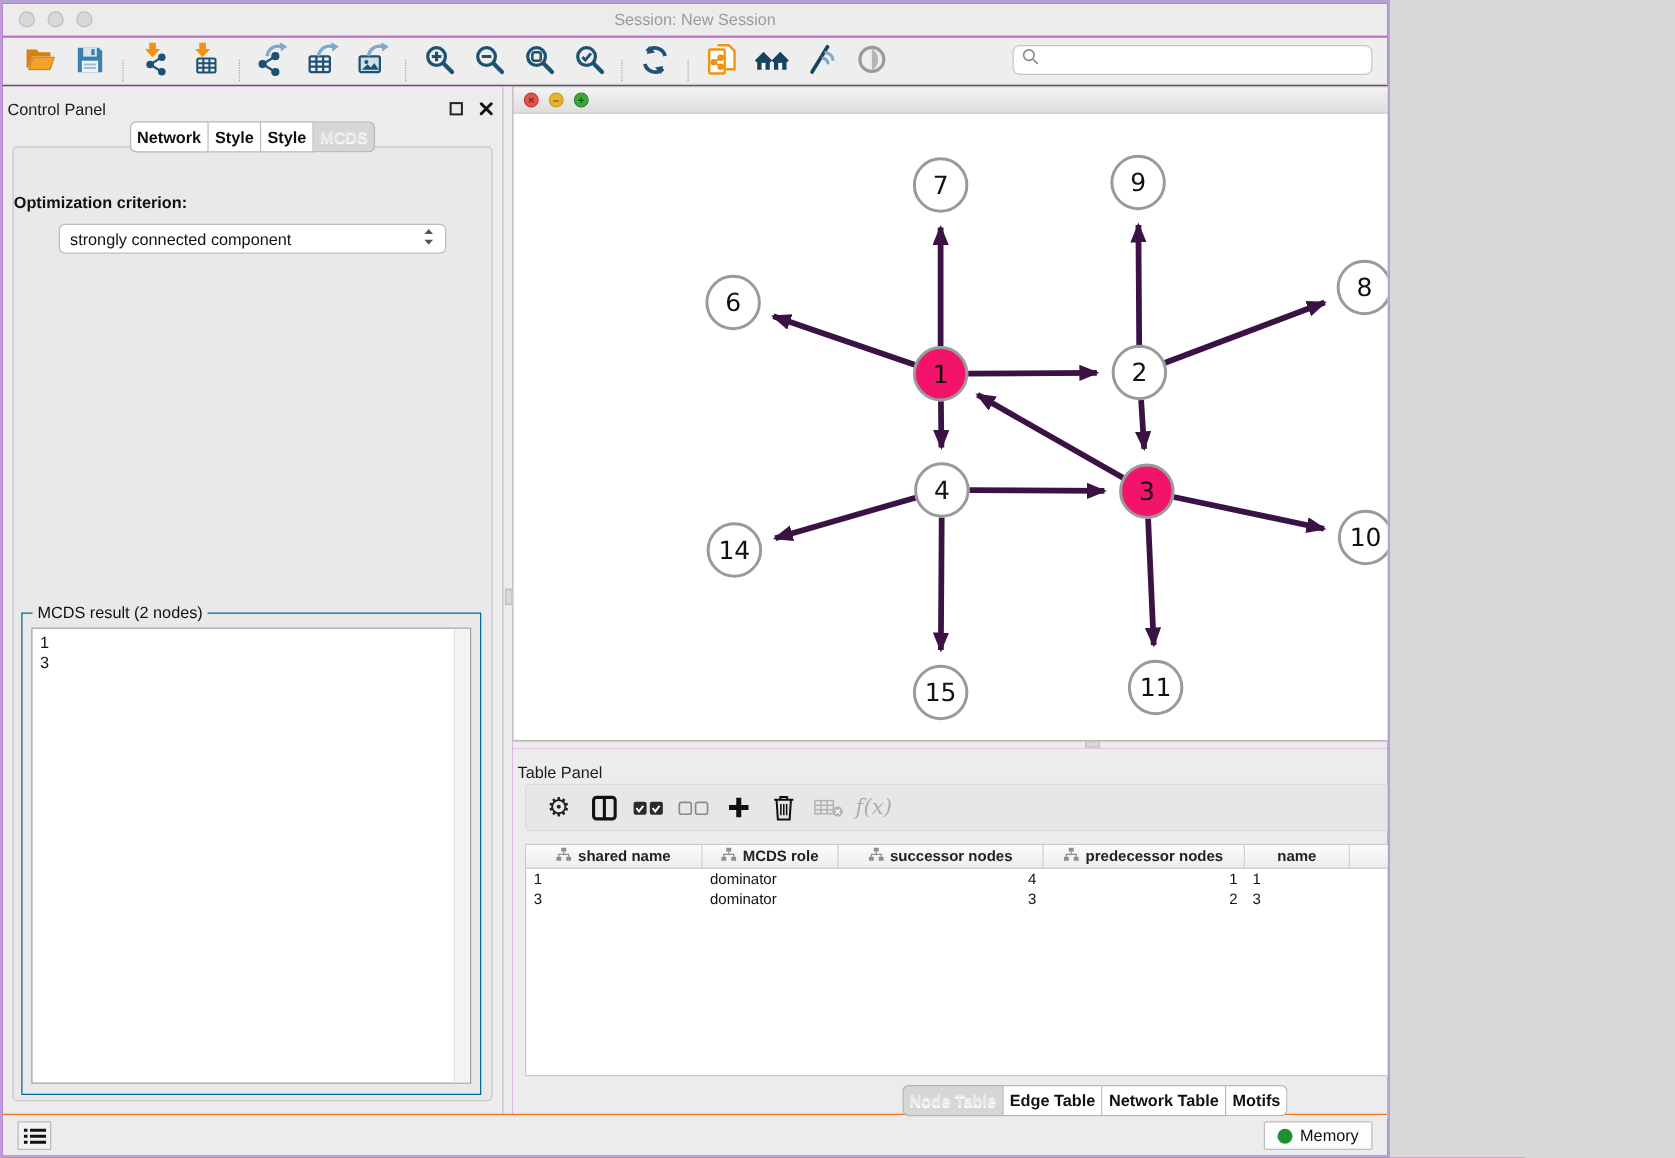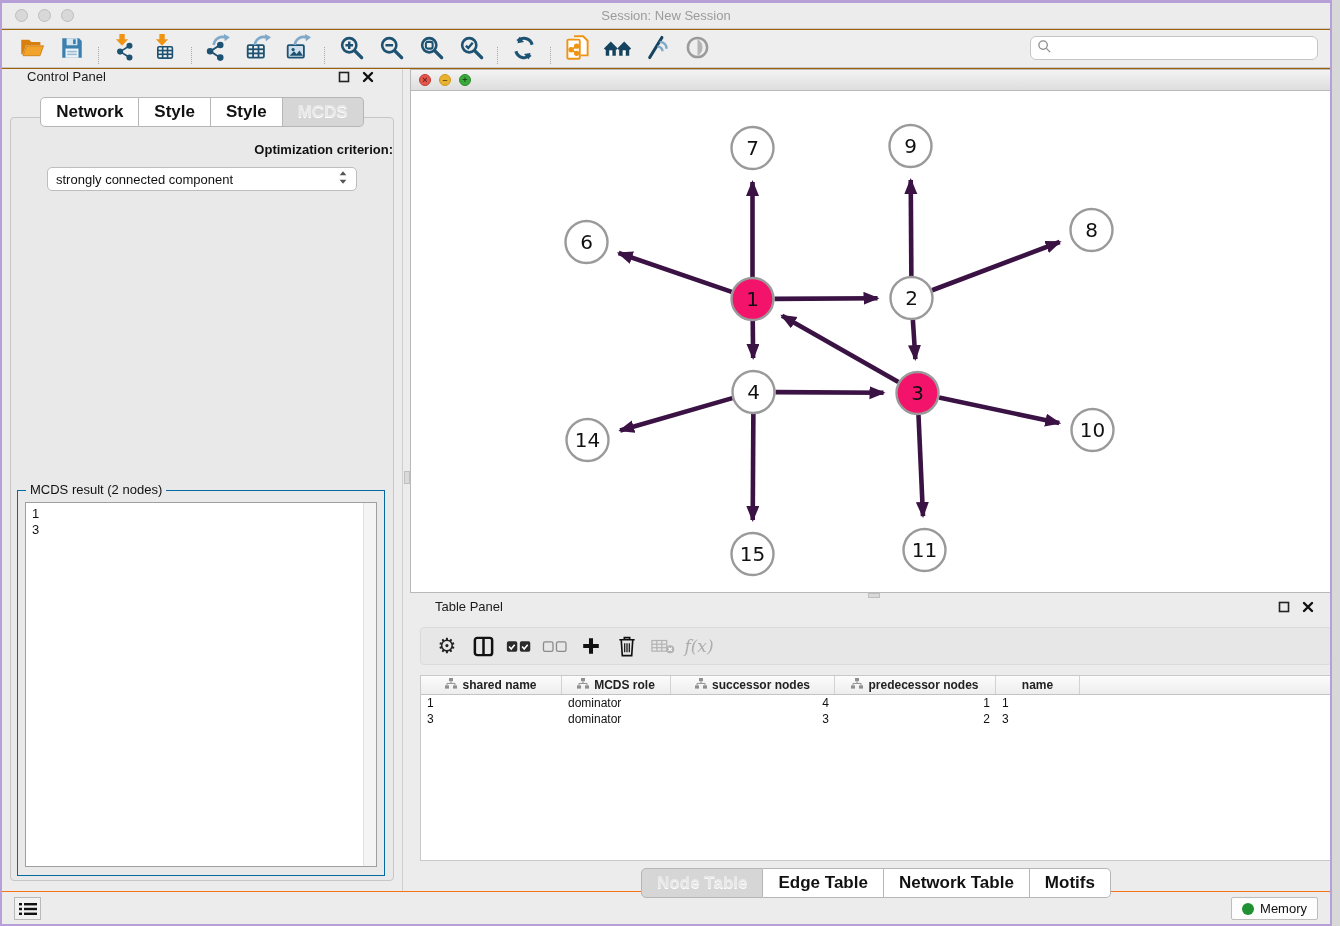--- a/index.html
+++ b/index.html
@@ -1,45 +1,45 @@
 <!DOCTYPE html>
 <html><head>
 <meta charset="utf-8">
 <style>
   html,body{margin:0;padding:0;background:#d8d8d8;}
   *{box-sizing:border-box;}
   #app{
-    position:relative;width:1332px;height:926px;
-    background:#a16207;
+    position:relative;width:1112px;height:926px;
+    background:#a21caf;
     border:2px solid #b79fd8;border-top:3px solid #b79fd8;
     font-family:"Liberation Sans","DejaVu Sans",sans-serif;
     overflow:hidden;
   }
   
   #titlebar{position:absolute;left:0;top:0;width:100%;height:26px;background:#ececec;border-bottom:1px solid #c9c9c9;}
   .tl-dot{position:absolute;top:6px;width:13px;height:13px;border-radius:50%;background:#d8d8d8;border:1px solid #bdbdbd;}
   #win-title{position:absolute;left:0;right:0;top:5px;text-align:center;font-size:13px;color:#9b9b9b;}
   
   #toolbar{position:absolute;left:0;top:27px;width:100%;height:38px;background:#eeeeee;border-bottom:1px solid #c9c9c9;display:flex;align-items:center;padding-left:10px;}
   .tbicon{display:inline-flex;align-items:center;justify-content:center;width:40px;height:32px;cursor:default;}
   .tbsep{width:1px;height:28px;border-left:1px dotted #a8a8a8;margin:0 6px;}
   #search-wrap{position:absolute;right:12px;top:6px;width:288px;height:24px;background:#fff;border:1px solid #c6c6c6;border-radius:6px;display:flex;align-items:center;padding-left:6px;}
   #search-wrap input{border:none;outline:none;flex:1;font-size:12px;background:transparent;height:20px;}
   
   #control-panel{position:absolute;left:0;top:66px;width:400px;height:826px;background:#ececec;}
-  .panel-header{height:26px;display:flex;align-items:flex-start;font-size:13px;color:#1b1b1b;padding:0 25px;}
+  .panel-header{height:26px;display:flex;align-items:flex-end;font-size:13px;color:#1b1b1b;padding:0 4px;}
   .panel-header .sp{flex:1;}
   .ph-btn{width:18px;height:16px;display:inline-flex;align-items:center;justify-content:center;margin-left:6px;}
   .tabrow{display:flex;justify-content:center;margin-top:2px;position:relative;z-index:2;}
-  .tab{background:#fff;border:1px solid #b6b6b6;border-left:none;padding:4px 15px;font-size:17px;font-weight:bold;color:#111;}
+  .tab{background:#fff;border:1px solid #b6b6b6;border-left:none;padding:4px 5px;font-size:13px;font-weight:bold;color:#111;}
   .tab:first-child{border-left:1px solid #b6b6b6;border-radius:5px 0 0 5px;}
   .tab:last-child{border-radius:0 5px 5px 0;}
   .tab.active{background:#d6d6d6;color:#e8e8e8;text-shadow:0 1px 0 #ffffff;}
   .cp-content{position:absolute;left:8px;right:8px;top:48px;bottom:14px;background:#e9e9e9;border:1px solid #c6c6c6;border-radius:4px;}
-  .opt-label{text-align:right;font-size:13px;font-weight:bold;color:#111;margin-top:24px;}
+  .opt-label{text-align:left;font-size:13px;font-weight:bold;color:#111;margin-top:36px;}
   .opt-select{margin:10px auto 0 auto;width:310px;height:24px;background:#fff;border:1px solid #bdbdbd;border-radius:5px;display:flex;align-items:center;font-size:13px;padding:0 8px;color:#111;gap:32px;}
   .opt-select .sp{flex:1;}
   .btnrow{display:flex;justify-content:center;gap:16px;margin-top:12px;}
   .pushbtn{background:#fff;border:1px solid #bdbdbd;border-radius:5px;font-size:13px;font-weight:bold;color:#111;padding:3px 15px;font-family:inherit;}
   .mcds-group{position:absolute;left:6px;right:8px;top:372px;bottom:4px;border:1px solid #0369a1;background:#e9e9e9;text-decoration:underline;}
   .mcds-legend{position:absolute;left:8px;top:-9px;background:#e9e9e9;padding:0 4px;font-size:13px;color:#111;}
   .mcds-text{position:absolute;left:7px;right:7px;top:11px;bottom:8px;background:#fff;border:1px solid #9f9f9f;font-size:13px;color:#111;padding:3px 0 0 6px;line-height:16px;white-space:pre;overflow:hidden;}
   .mcds-scroll{position:absolute;right:0;top:0;bottom:0;width:13px;background:#f4f4f4;border-left:1px solid #e2e2e2;}
   
   #vsplit{position:absolute;left:400px;top:66px;width:8px;height:826px;background:#ececec;border-left:1px solid #cfcfcf;}

